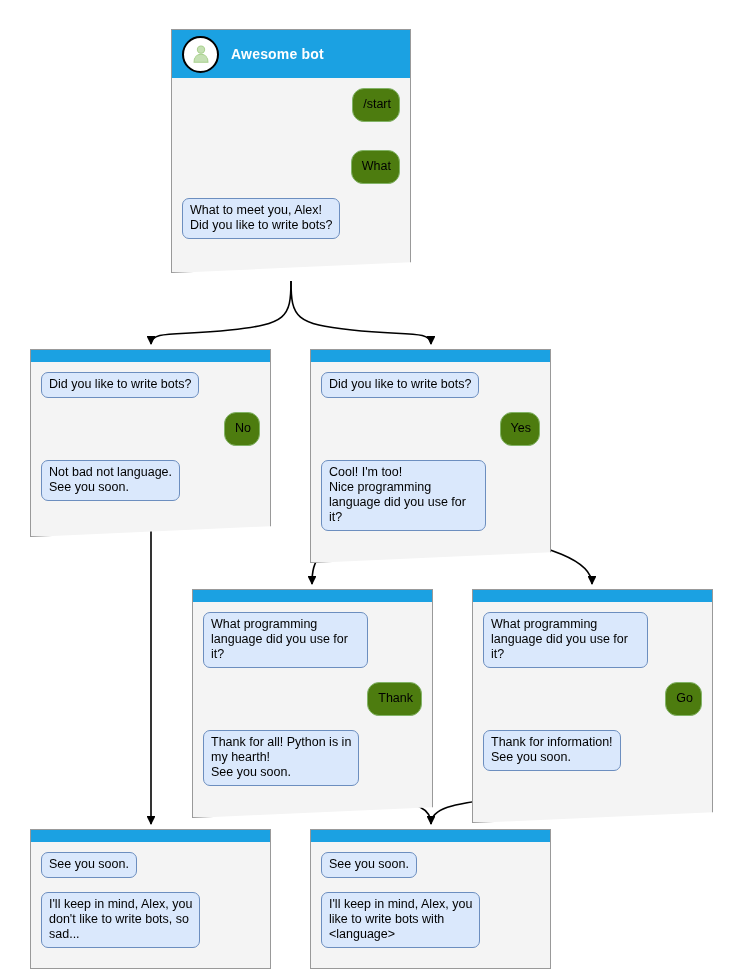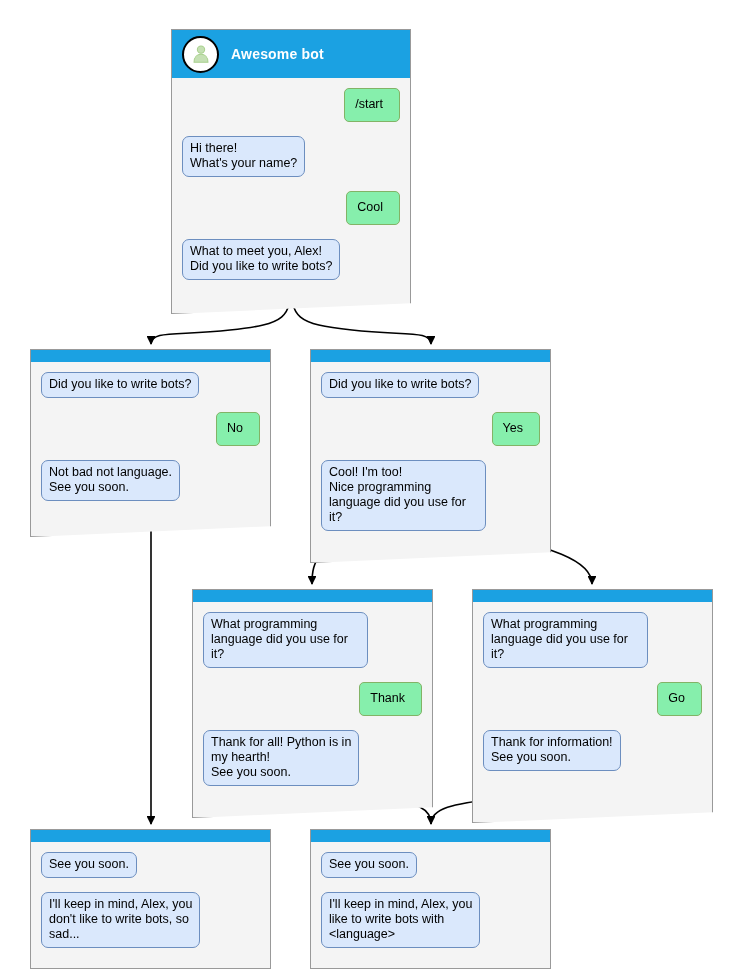--- a/index.html
+++ b/index.html
@@ -88,25 +88,25 @@
     color: #000000;
     white-space: pre-line;
     border-radius: 7px;
   }
   .msg.bot {
     background: #dae8fc;
     border: 1px solid #6c8ebf;
     align-self: flex-start;
   }
   .msg.user {
-    background: #86efac;
+    background: #4d7c0f;
     border: 1px solid #82b366;
     align-self: flex-end;
-    padding: 8px 16px 9px 10px;
-    border-radius: 5px;
+    padding: 8px 8px 9px 10px;
+    border-radius: 12px;
   }
   .gap-m { height: 14px; }
 
   
   #panel-root      { left: 171px; top: 29px;  width: 240px; }
   #panel-no        { left: 30px;  top: 349px; width: 241px; }
   #panel-yes       { left: 310px; top: 349px; width: 241px; }
   #panel-python    { left: 192px; top: 589px; width: 241px; }
   #panel-go        { left: 472px; top: 589px; width: 241px; }
   #panel-end-no    { left: 30px;  top: 829px; width: 241px; }
@@ -148,24 +148,22 @@
         <svg width="22" height="22" viewBox="0 0 24 24" aria-hidden="true">
           <circle cx="12" cy="7.2" r="4" fill="#c5e0b4" stroke="#a8d08d" stroke-width="1.1"></circle>
           <path d="M4.4 21 C4.4 15.4 7.8 12.4 12 12.4 C16.2 12.4 19.6 15.4 19.6 21 Z" fill="#c5e0b4" stroke="#a8d08d" stroke-width="1.1"></path>
         </svg>
       </div>
       <div class="bot-title">Awesome bot</div>
     </div>
     <div class="panel-body" style="padding-bottom:16px;">
       <div class="msg user">/start</div>
       <div class="gap-m"></div>
-      <div class="msg bot">Hi there!
-What's your name?</div>
-      <div class="gap-m"></div>
-      <div class="msg user">Cool</div>
+      <div class="gap-m"></div>
+      <div class="msg user">What</div>
       <div class="gap-m"></div>
       <div class="msg bot">What to meet you, Alex!
 Did you like to write bots?</div>
     </div>
     <div class="panel-skew-bottom"></div>
   </div>
 
   <div class="panel" id="panel-no">
     <div class="panel-header"></div>
     <div class="panel-body" style="padding-bottom:18px;">

